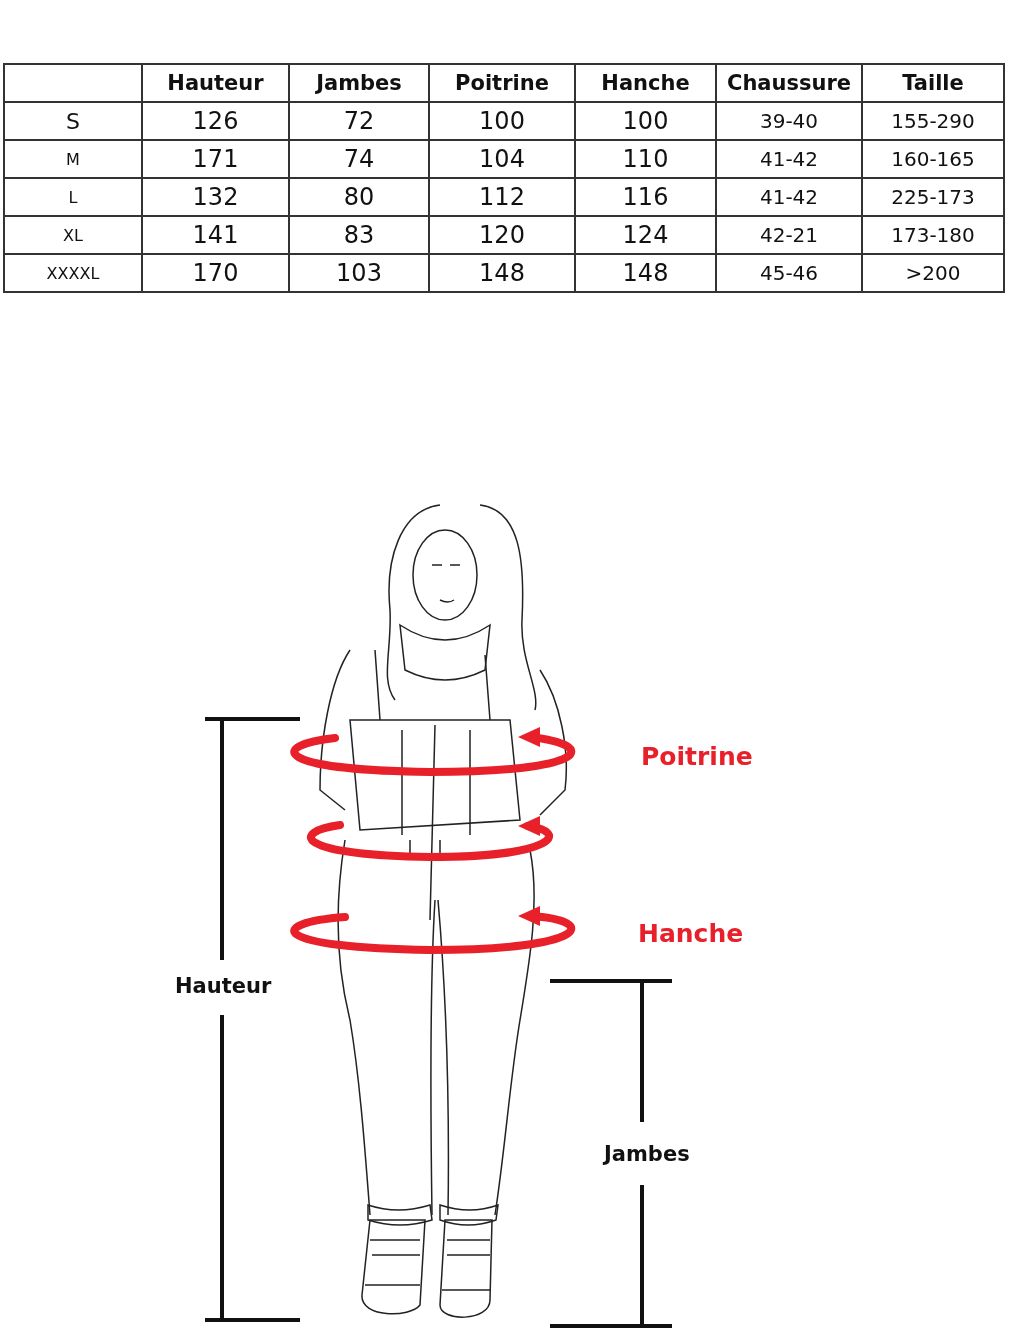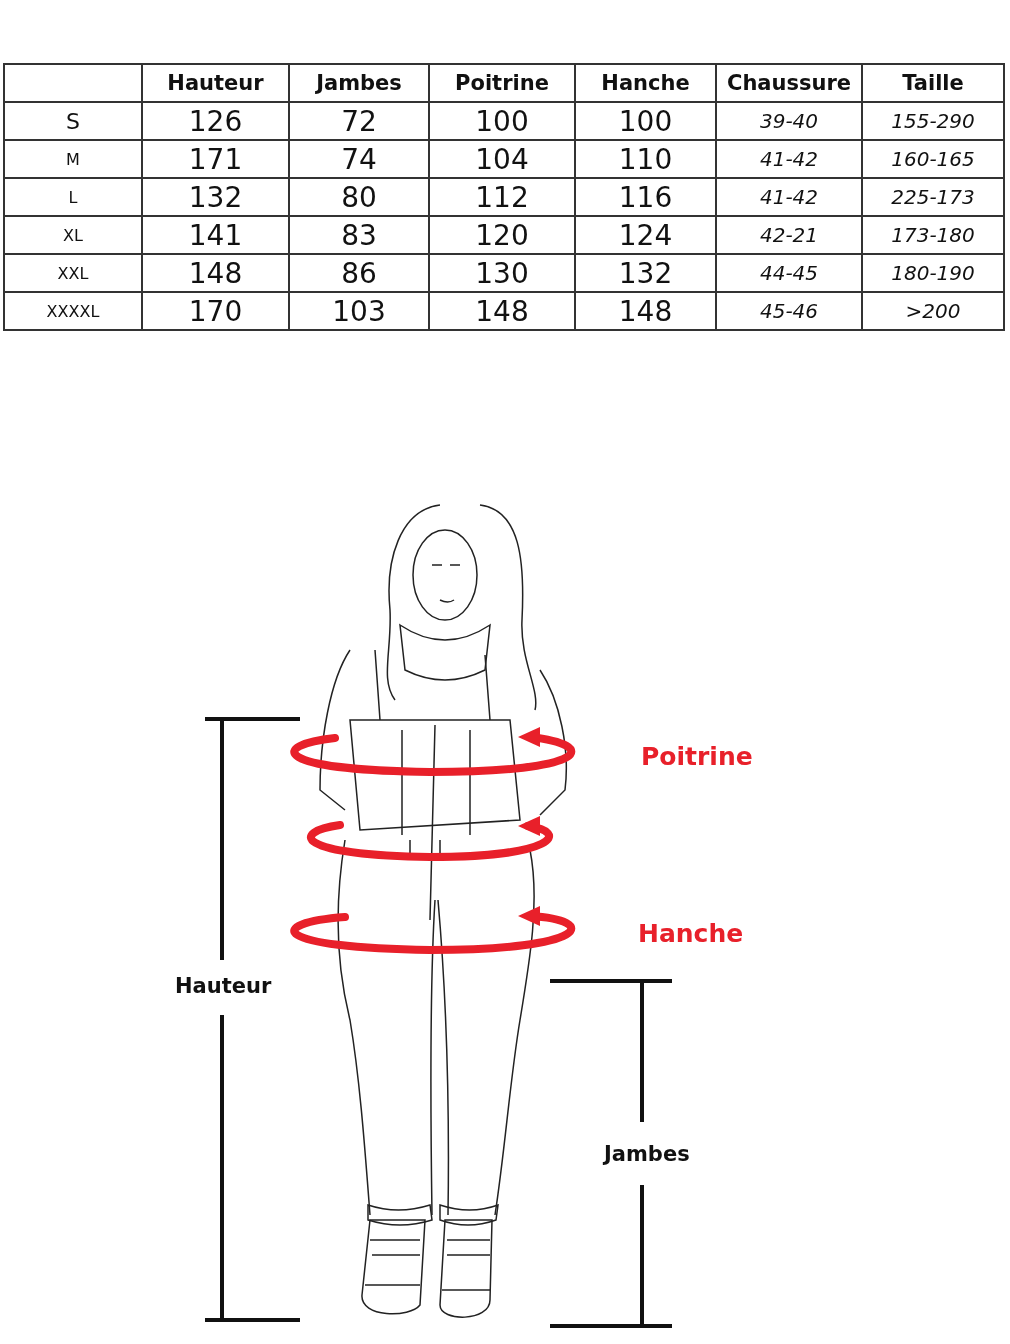--- a/index.html
+++ b/index.html
@@ -8,22 +8,22 @@
     position: absolute; left: 3px; top: 63px; width: 1000px;
     border-collapse: collapse; table-layout: fixed;
   }
   table.size-table td, table.size-table th {
     border: 2px solid #333;
     text-align: center; vertical-align: middle;
     height: 36px; padding: 0; color: #111;
   }
   table.size-table th { font-family: "DejaVu Sans", sans-serif; font-weight: bold; font-size: 21px; }
   table.size-table td.size { font-size: 16px; }
-  table.size-table td.num { font-size: 28px; text-align: center; }
-  table.size-table td.small { font-size: 20px; font-style: italic; }
+  table.size-table td.num { font-size: 24px; text-align: center; }
+  table.size-table td.small { font-size: 20px; }
   .diagram { position: absolute; left: 0; top: 400px; width: 1010px; height: 944px; }
   .label-black { position: absolute; font-weight: bold; font-size: 21px; color: #111; }
   .label-red { position: absolute; font-weight: bold; font-size: 25px; color: #e8202a; }
 </style>
 </head>
 <body>
 
 <table class="size-table">
   <colgroup>
     <col style="width:138px">
@@ -76,29 +76,20 @@
     <tr>
       <td class="size">XL</td>
       <td class="num">141</td>
       <td class="num">83</td>
       <td class="num">120</td>
       <td class="num">124</td>
       <td class="small">42-21</td>
       <td class="small">173-180</td>
     </tr>
     <tr>
-      <td class="size">XXL</td>
-      <td class="num">148</td>
-      <td class="num">86</td>
-      <td class="num">130</td>
-      <td class="num">132</td>
-      <td class="small">44-45</td>
-      <td class="small">180-190</td>
-    </tr>
-    <tr>
       <td class="size">XXXXL</td>
       <td class="num">170</td>
       <td class="num">103</td>
       <td class="num">148</td>
       <td class="num">148</td>
       <td class="small">45-46</td>
       <td class="small">&gt;200</td>
     </tr>
   </tbody>
 </table>

